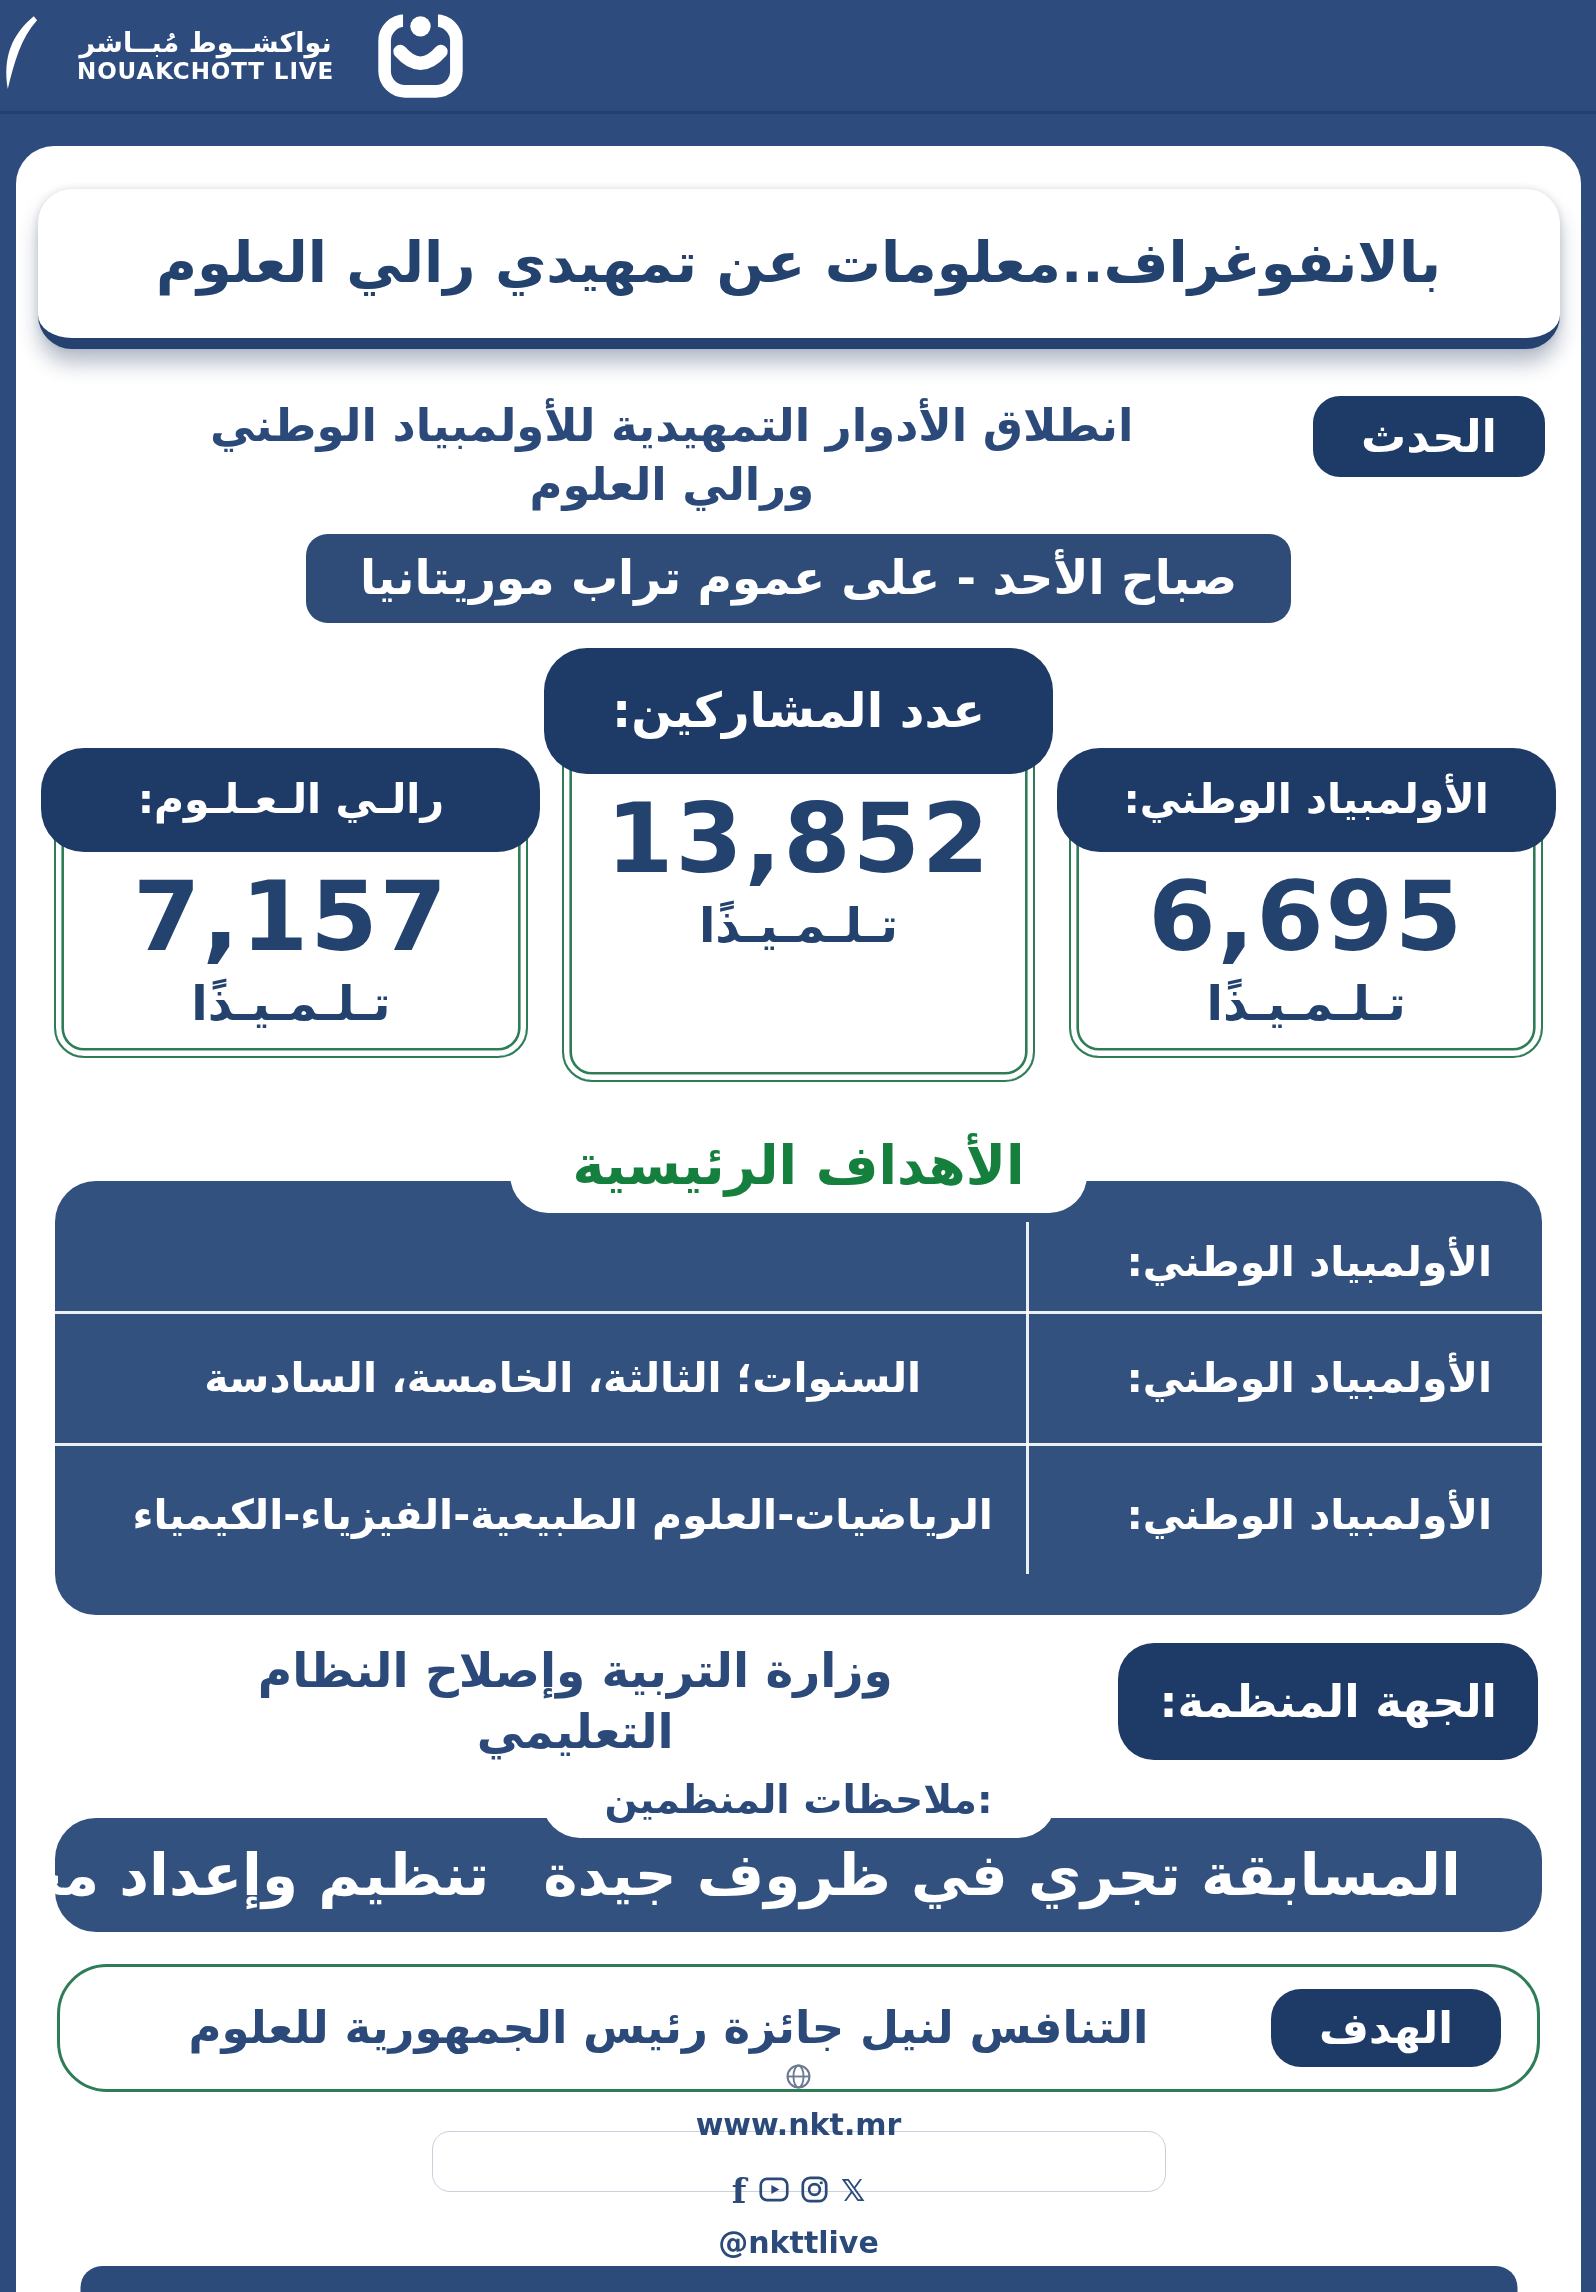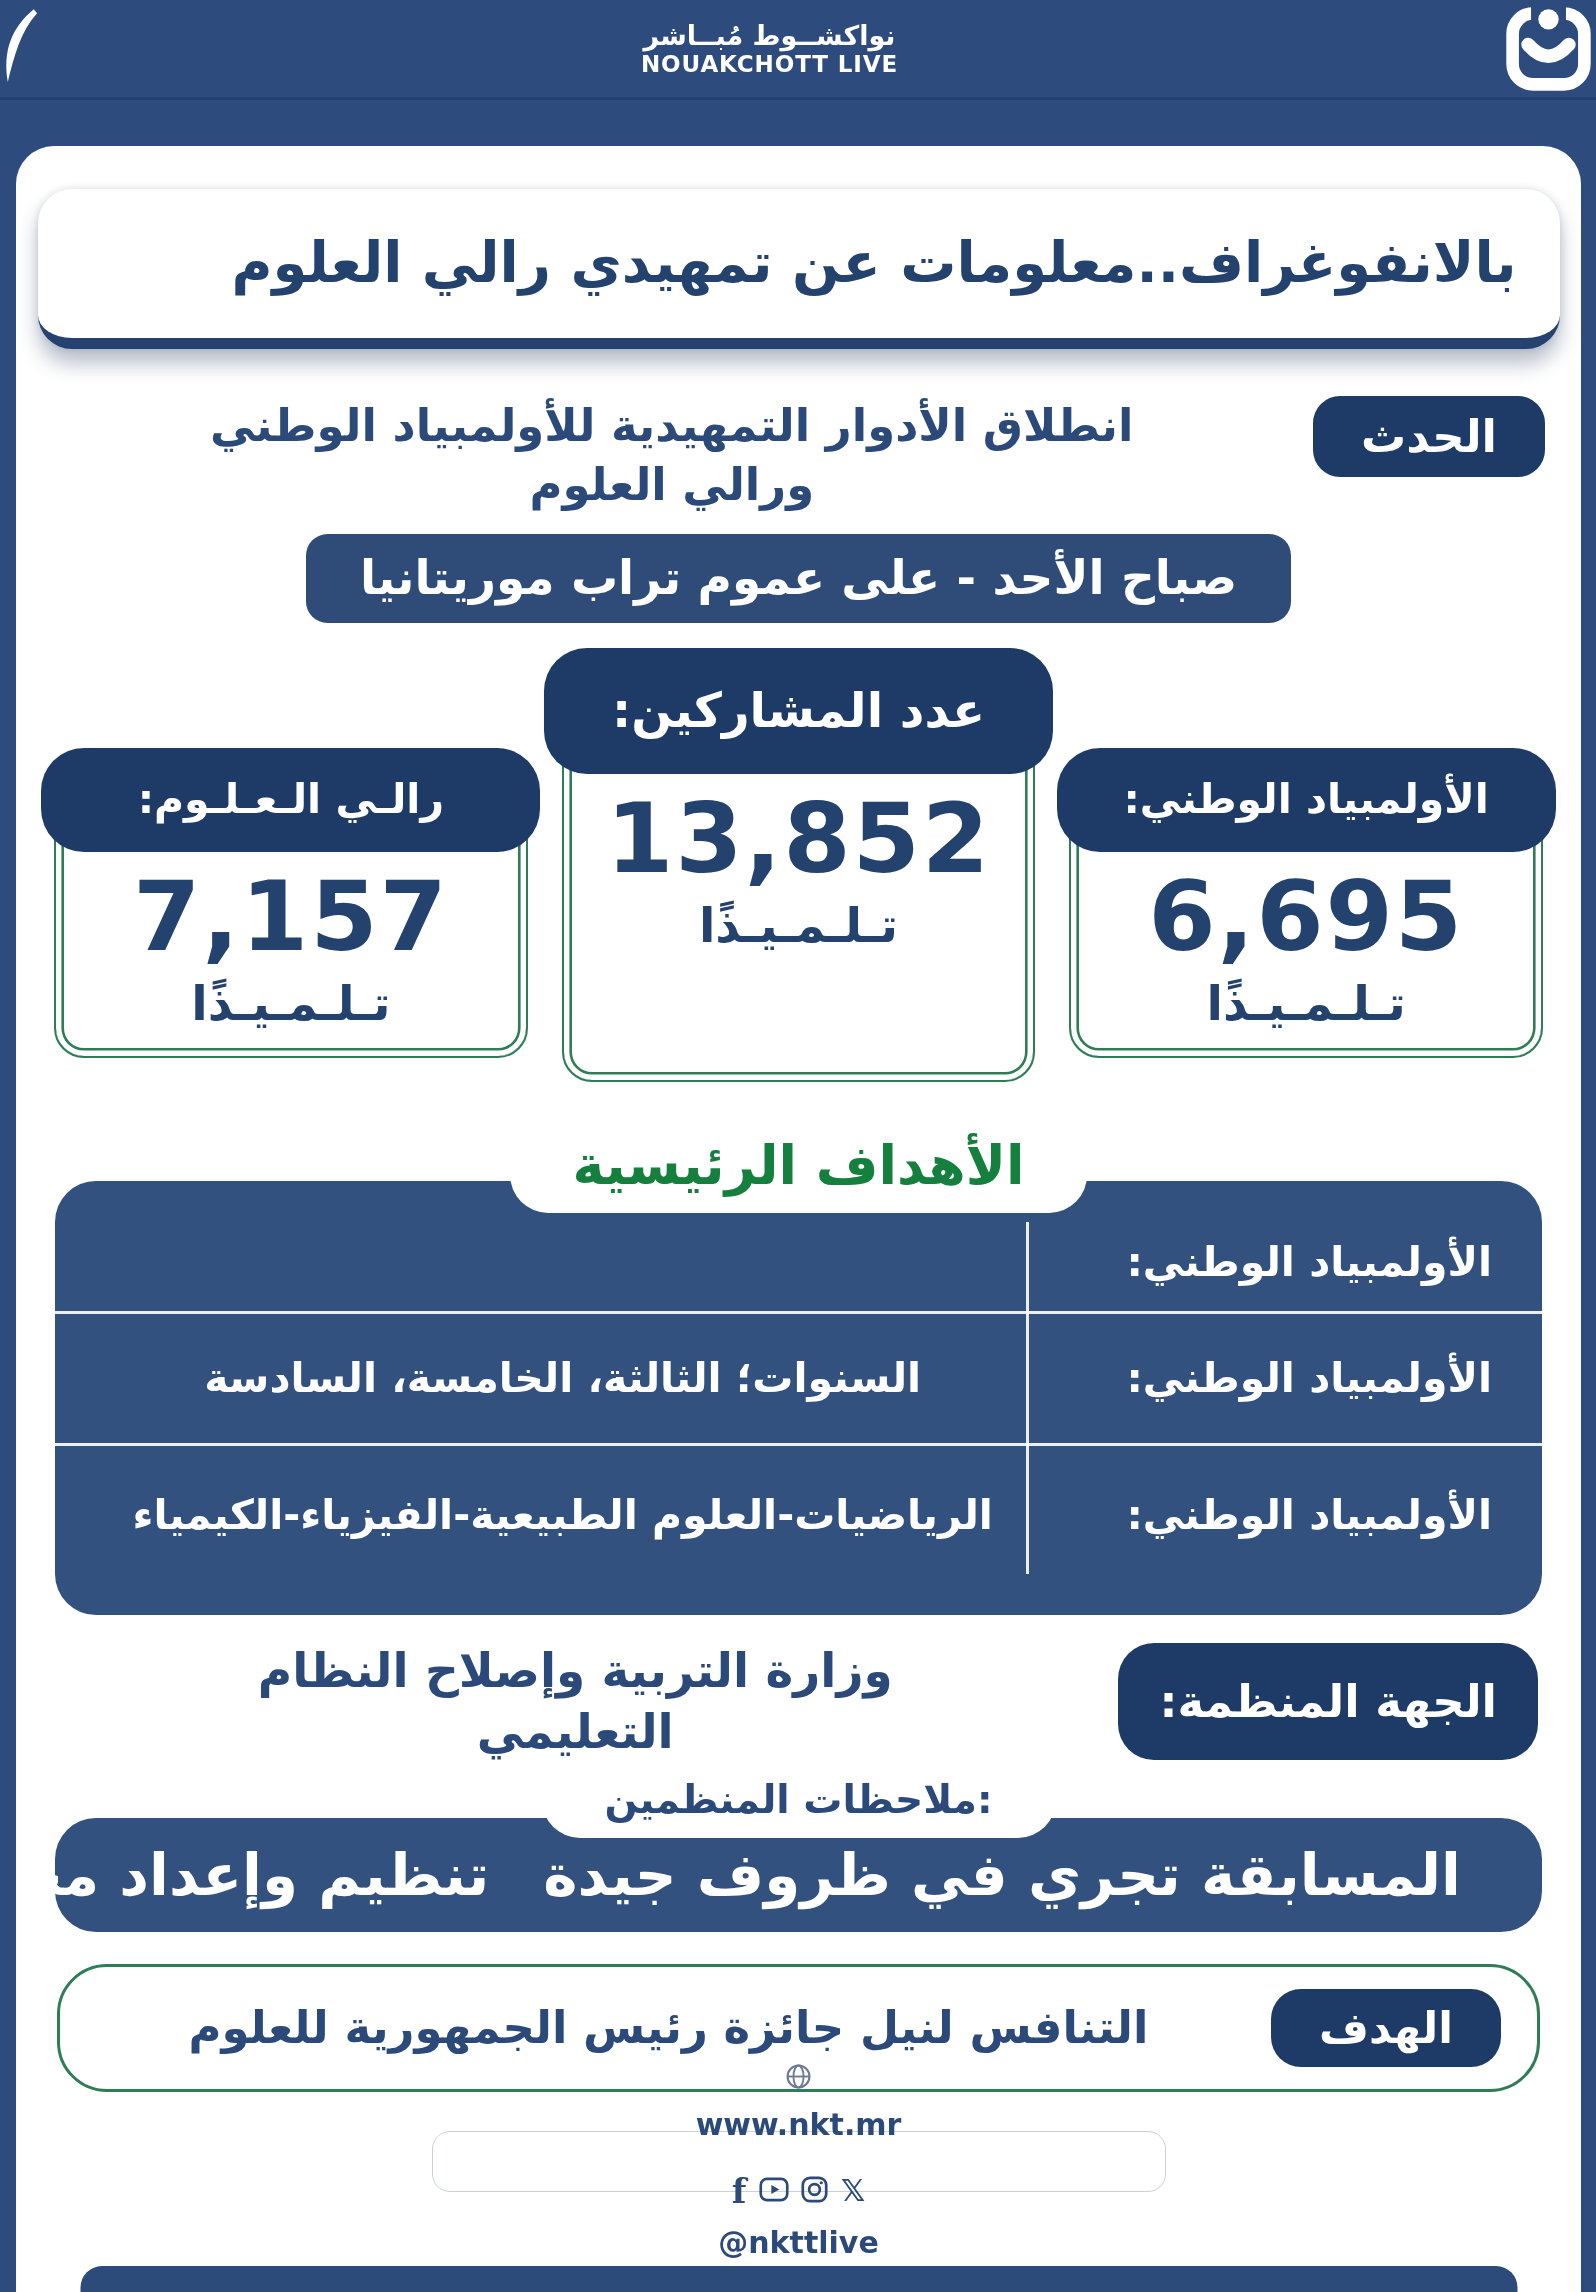--- a/index.html
+++ b/index.html
@@ -11,39 +11,39 @@
   }
   *{box-sizing:border-box;}
   html,body{margin:0;padding:0;}
   body{
     width:1597px;height:2293px;overflow:hidden;position:relative;
     background:var(--navy-bg);
     font-family:"DejaVu Sans",sans-serif;font-weight:bold;
   }
   
   .app-header{
-    height:100px;display:flex;align-items:center;justify-content:space-between;
-    gap:27px;background:var(--navy-bg);border-bottom:3.6px solid #24406e;
+    height:114px;display:flex;align-items:center;justify-content:flex-start;
+    gap:38px;background:var(--navy-bg);border-bottom:3.6px solid #24406e;
   }
   .brand-swoosh{width:39px;height:82px;}
   .brand-text{display:flex;flex-direction:column;align-items:center;line-height:1.15;}
   .brand-ar{color:#fff;font-size:27px;direction:rtl;}
   .brand-en{color:#fff;font-size:23px;letter-spacing:0.9px;}
   .brand-mark{width:97px;height:97px;}
   
   .main-card{
     position:absolute;left:16px;right:16px;top:146px;bottom:0;
     background:#fff;border-radius:38px 38px 0 0;overflow:hidden;
   }
   
   .title-card{
     margin:43px 21.5px 0;background:#fff;border-radius:34px;
     border-bottom:11.6px solid #24416f;
     box-shadow:0 14.3px 19.7px rgba(26,48,86,.30),0 0 7.2px rgba(26,48,86,.14);
-    padding:38px 43px;direction:rtl;
+    padding:38px 43px;text-align:center;direction:rtl;
   }
   .page-title{color:var(--navy-text);font-size:56px;line-height:1.3;}
   
   .event-row{margin:47px 36px 0;display:flex;direction:rtl;align-items:flex-start;gap:21.5px;}
   .pill{
     background:var(--navy-deep);color:#fff;border-radius:27px;
     text-align:center;white-space:nowrap;
   }
   .event-pill{font-size:45px;padding:14.3px 48px;}
   .event-text{

